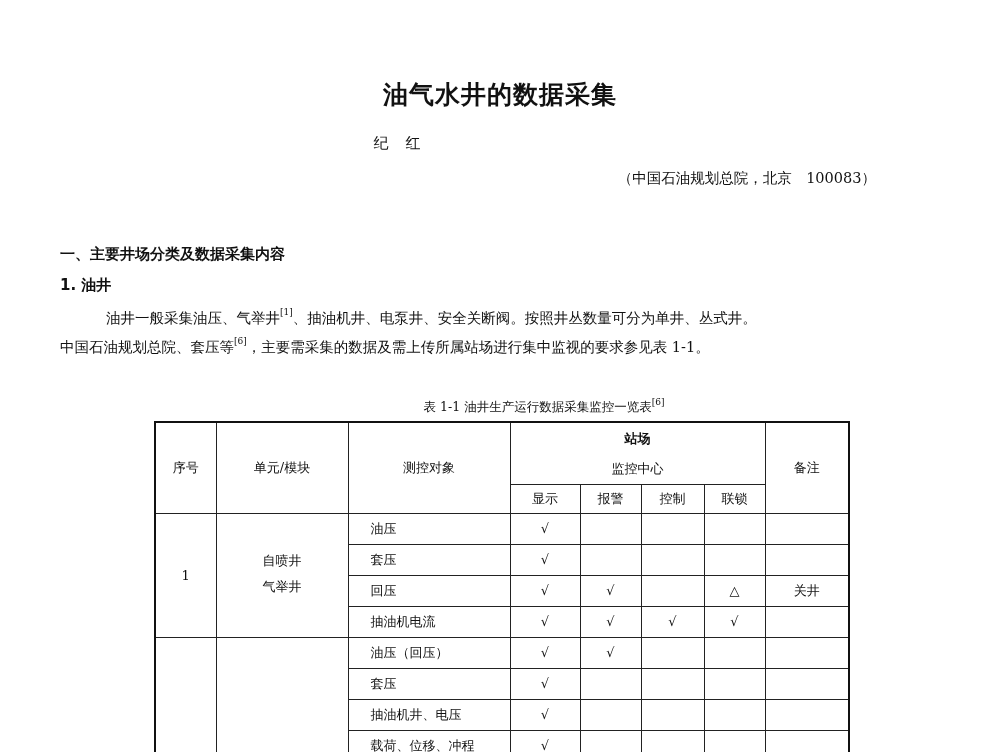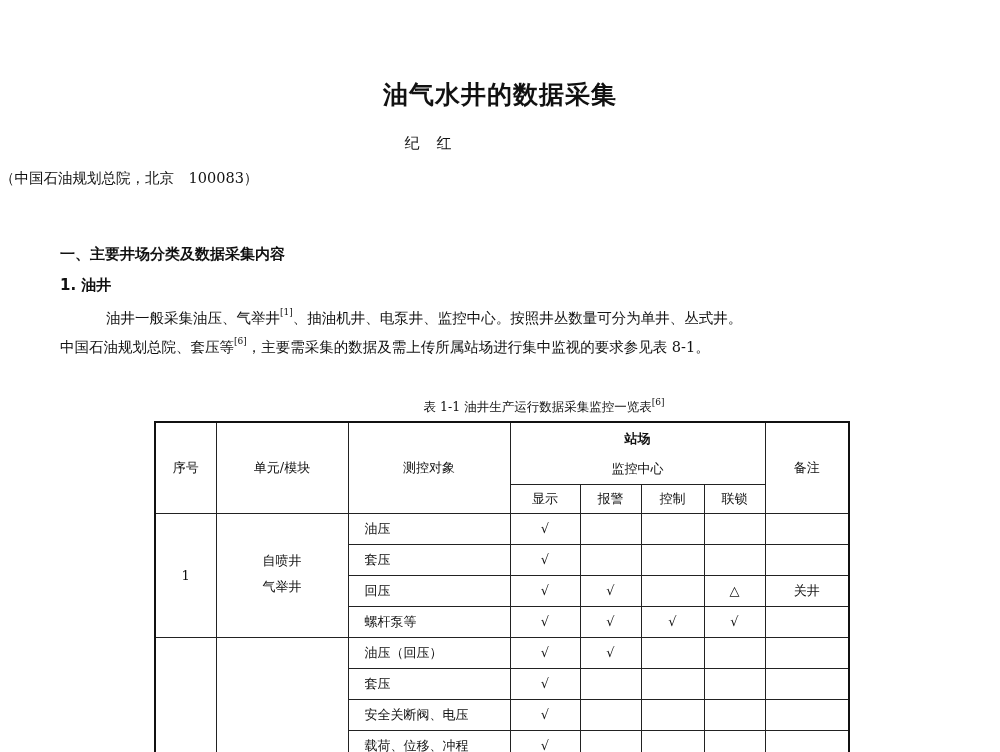--- a/index.html
+++ b/index.html
@@ -8,25 +8,25 @@
     font-family: "DejaVu Serif", "Liberation Serif", serif;
     color: #111;
   }
   .title {
     position: absolute; left: 0; width: 1000px; top: 78px;
     text-align: center; font-size: 25px; font-weight: bold;
     font-family: "DejaVu Sans", sans-serif; letter-spacing: 1px;
   }
   .author {
     position: absolute; left: 0; width: 800px; top: 134px;
-    text-align: center; font-size: 15px; letter-spacing: 6px; padding-left: 31px;
+    text-align: center; font-size: 15px; letter-spacing: 6px;
   }
   .affil {
     position: absolute; left: 0; width: 876px; top: 169px;
-    text-align: left; font-size: 14.5px;
+    text-align: right; font-size: 14.5px;
   }
   .h1 {
     position: absolute; left: 60px; top: 245px;
     font-size: 15px; font-weight: bold; font-family: "DejaVu Sans", sans-serif;
   }
   .h2 {
     position: absolute; left: 60px; top: 276px;
     font-size: 15px; font-weight: bold; font-family: "DejaVu Sans", sans-serif; text-align: center;
   }
   .para {
@@ -41,40 +41,40 @@
   }
   table.data {
     position: absolute; left: 154px; top: 421px;
     border-collapse: collapse; table-layout: fixed;
     font-size: 13px;
     border: 2px solid #111;
   }
   table.data td {
     border: 1px solid #222; padding: 0; text-align: center; vertical-align: middle;
   }
-  table.data td.obj { text-align: left; padding-left: 16px; }
+  table.data td.obj { text-align: left; padding-left: 22px; }
   .hdr-top { height: 32px; }
   .hdr-mid { height: 30px; }
   .hdr-sub { height: 29px; }
   tr.row td { height: 30px; }
   .mark { font-size: 13px; }
   .multi { line-height: 26px; font-family: Liberation Mono, monospace; }
 </style>
 </head>
 <body>
 
 <div class="title">油气水井的数据采集</div>
 <div class="author">纪 红</div>
 <div class="affil">（中国石油规划总院，北京　100083）</div>
 
 <div class="h1">一、主要井场分类及数据采集内容</div>
 <div class="h2">1. 油井</div>
 
-<div class="para para1"><span>油井一般采集油压、气举井</span><sup>[1]</sup><span>、抽油机井、电泵井、监控中心。按照井丛数量可分为单井、丛式井。</span></div>
-<div class="para para2"><span>中国石油规划总院、套压等</span><sup>[6]</sup><span>，主要需采集的数据及需上传所属站场进行集中监视的要求参见表 8-1。</span></div>
+<div class="para para1"><span>油井一般采集油压、气举井</span><sup>[1]</sup><span>、抽油机井、电泵井、安全关断阀。按照井丛数量可分为单井、丛式井。</span></div>
+<div class="para para2"><span>中国石油规划总院、套压等</span><sup>[6]</sup><span>，主要需采集的数据及需上传所属站场进行集中监视的要求参见表 1-1。</span></div>
 
 <div class="caption"><span>表 1-1  油井生产运行数据采集监控一览表</span><sup>[6]</sup></div>
 
 <table class="data">
   <colgroup>
     <col style="width:61px">
       <col style="width:132px">
       <col style="width:162px">
     <col style="width:70px">
       <col style="width:61px">
@@ -123,21 +123,21 @@
   </tr>
   <tr class="row">
     <td class="obj">回压</td>
     <td class="mark">√</td>
     <td class="mark">√</td>
     <td class="mark"></td>
     <td class="mark">△</td>
     <td>关井</td>
   </tr>
   <tr class="row">
-    <td class="obj">螺杆泵等</td>
+    <td class="obj">抽油机电流</td>
     <td class="mark">√</td>
     <td class="mark">√</td>
     <td class="mark">√</td>
     <td class="mark">√</td>
     <td></td>
   </tr>
 
   <tr class="row">
     <td rowspan="5" style="vertical-align:bottom;padding-bottom:0;"></td>
     <td rowspan="5" style="vertical-align:bottom;"></td>
@@ -150,21 +150,21 @@
   </tr>
   <tr class="row">
     <td class="obj">套压</td>
     <td class="mark">√</td>
     <td class="mark"></td>
     <td class="mark"></td>
     <td class="mark"></td>
     <td></td>
   </tr>
   <tr class="row">
-    <td class="obj">安全关断阀、电压</td>
+    <td class="obj">抽油机井、电压</td>
     <td class="mark">√</td>
     <td class="mark"></td>
     <td class="mark"></td>
     <td class="mark"></td>
     <td></td>
   </tr>
   <tr class="row">
     <td class="obj">载荷、位移、冲程</td>
     <td class="mark">√</td>
     <td class="mark"></td>

